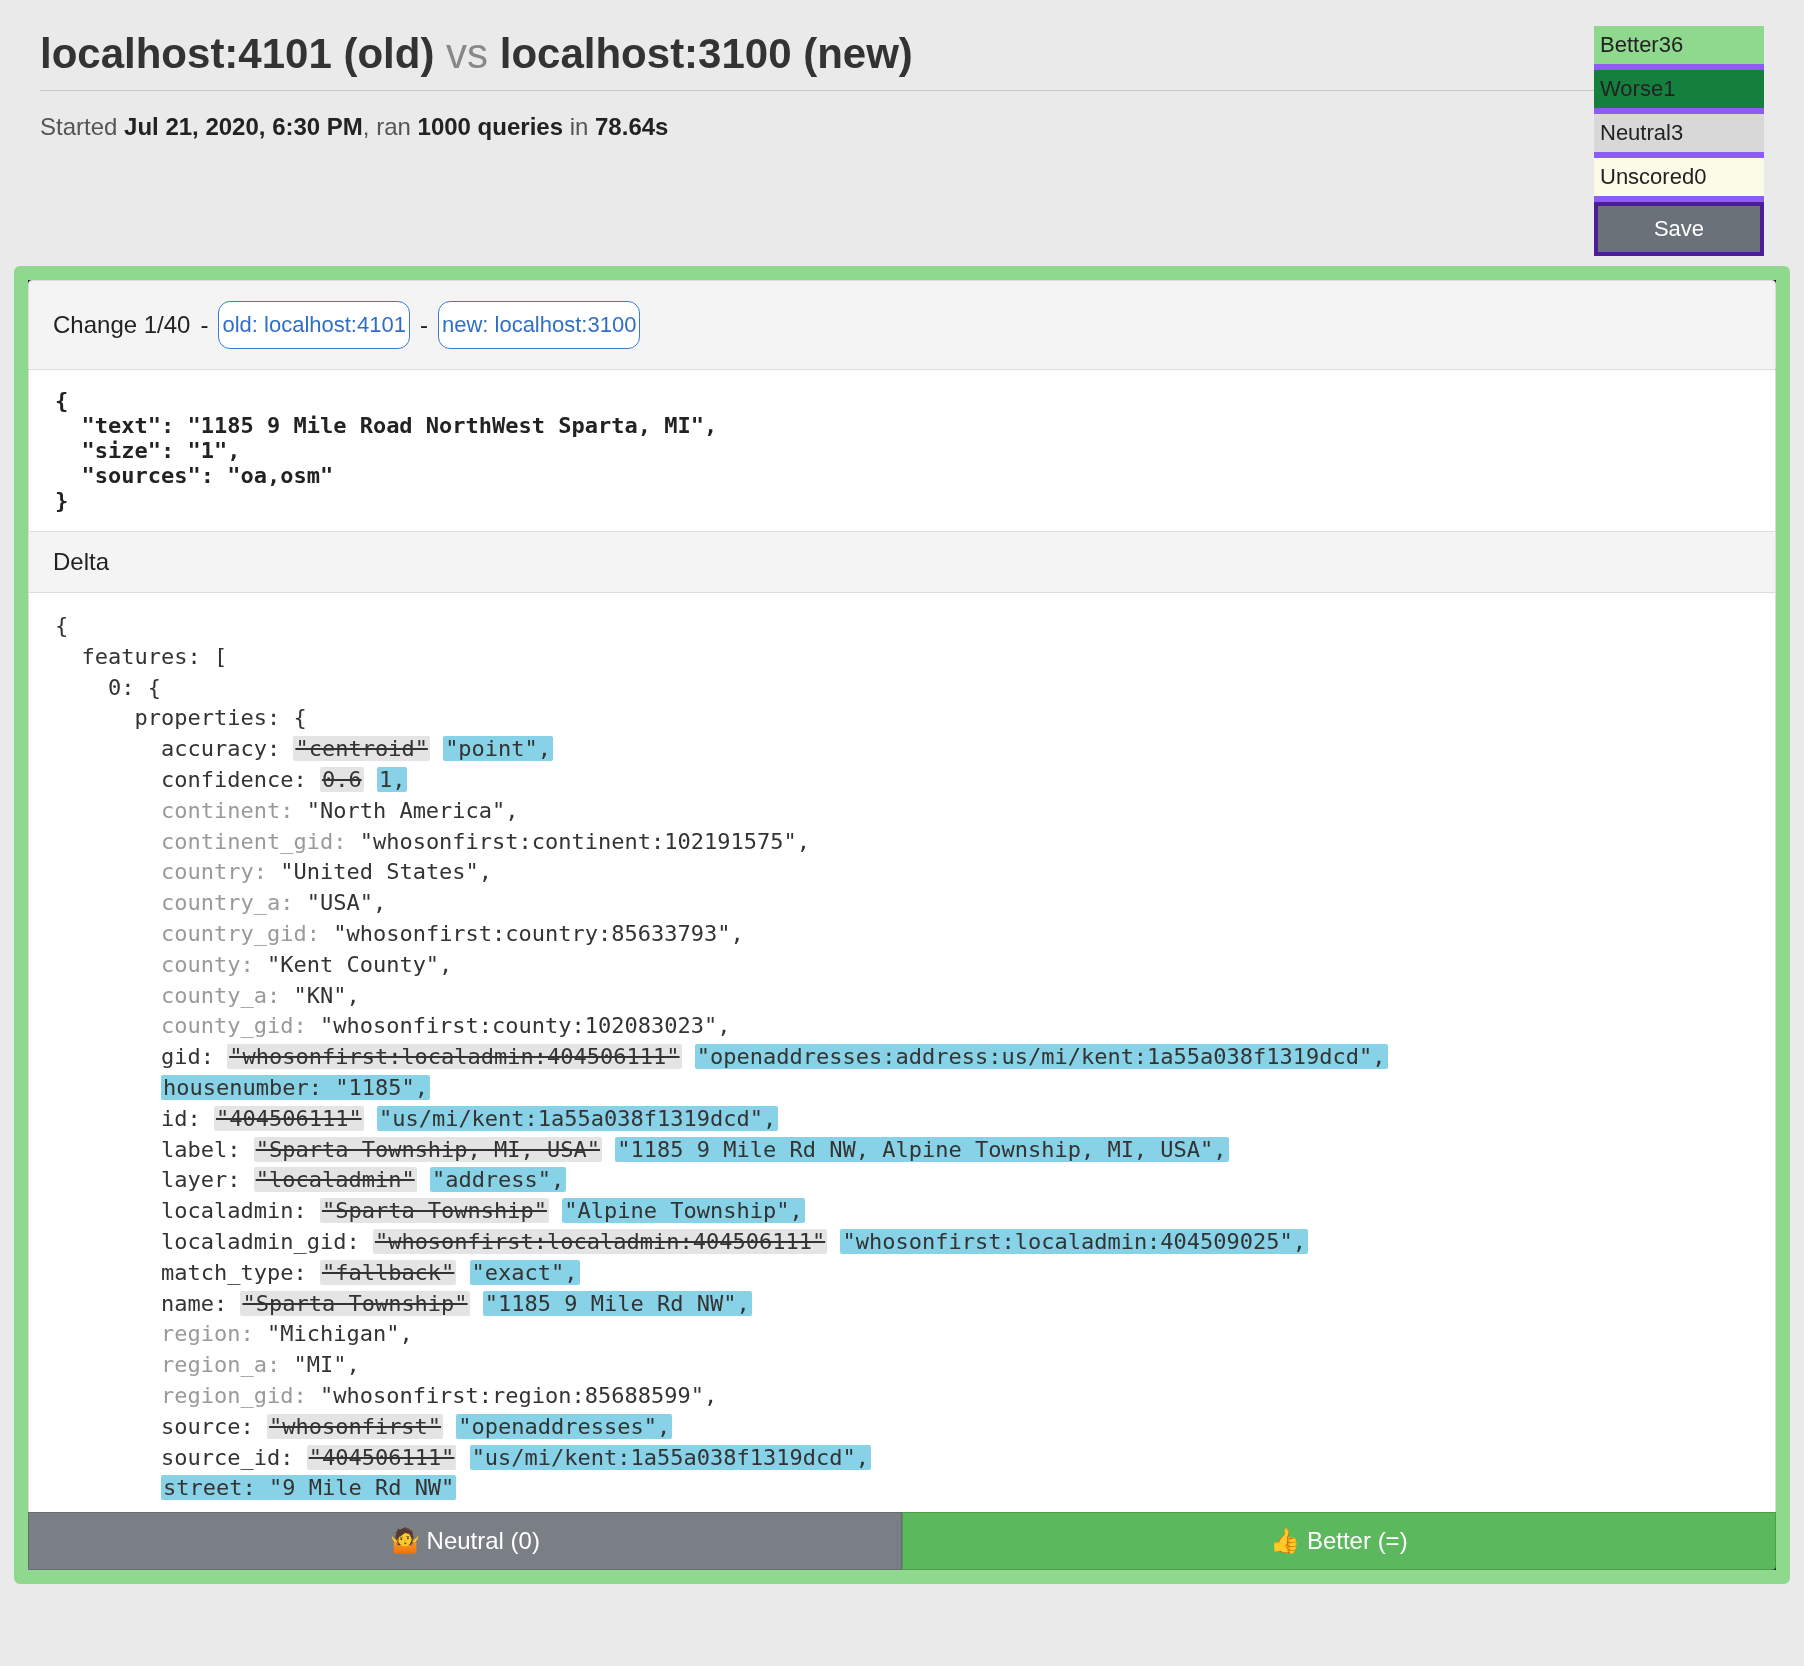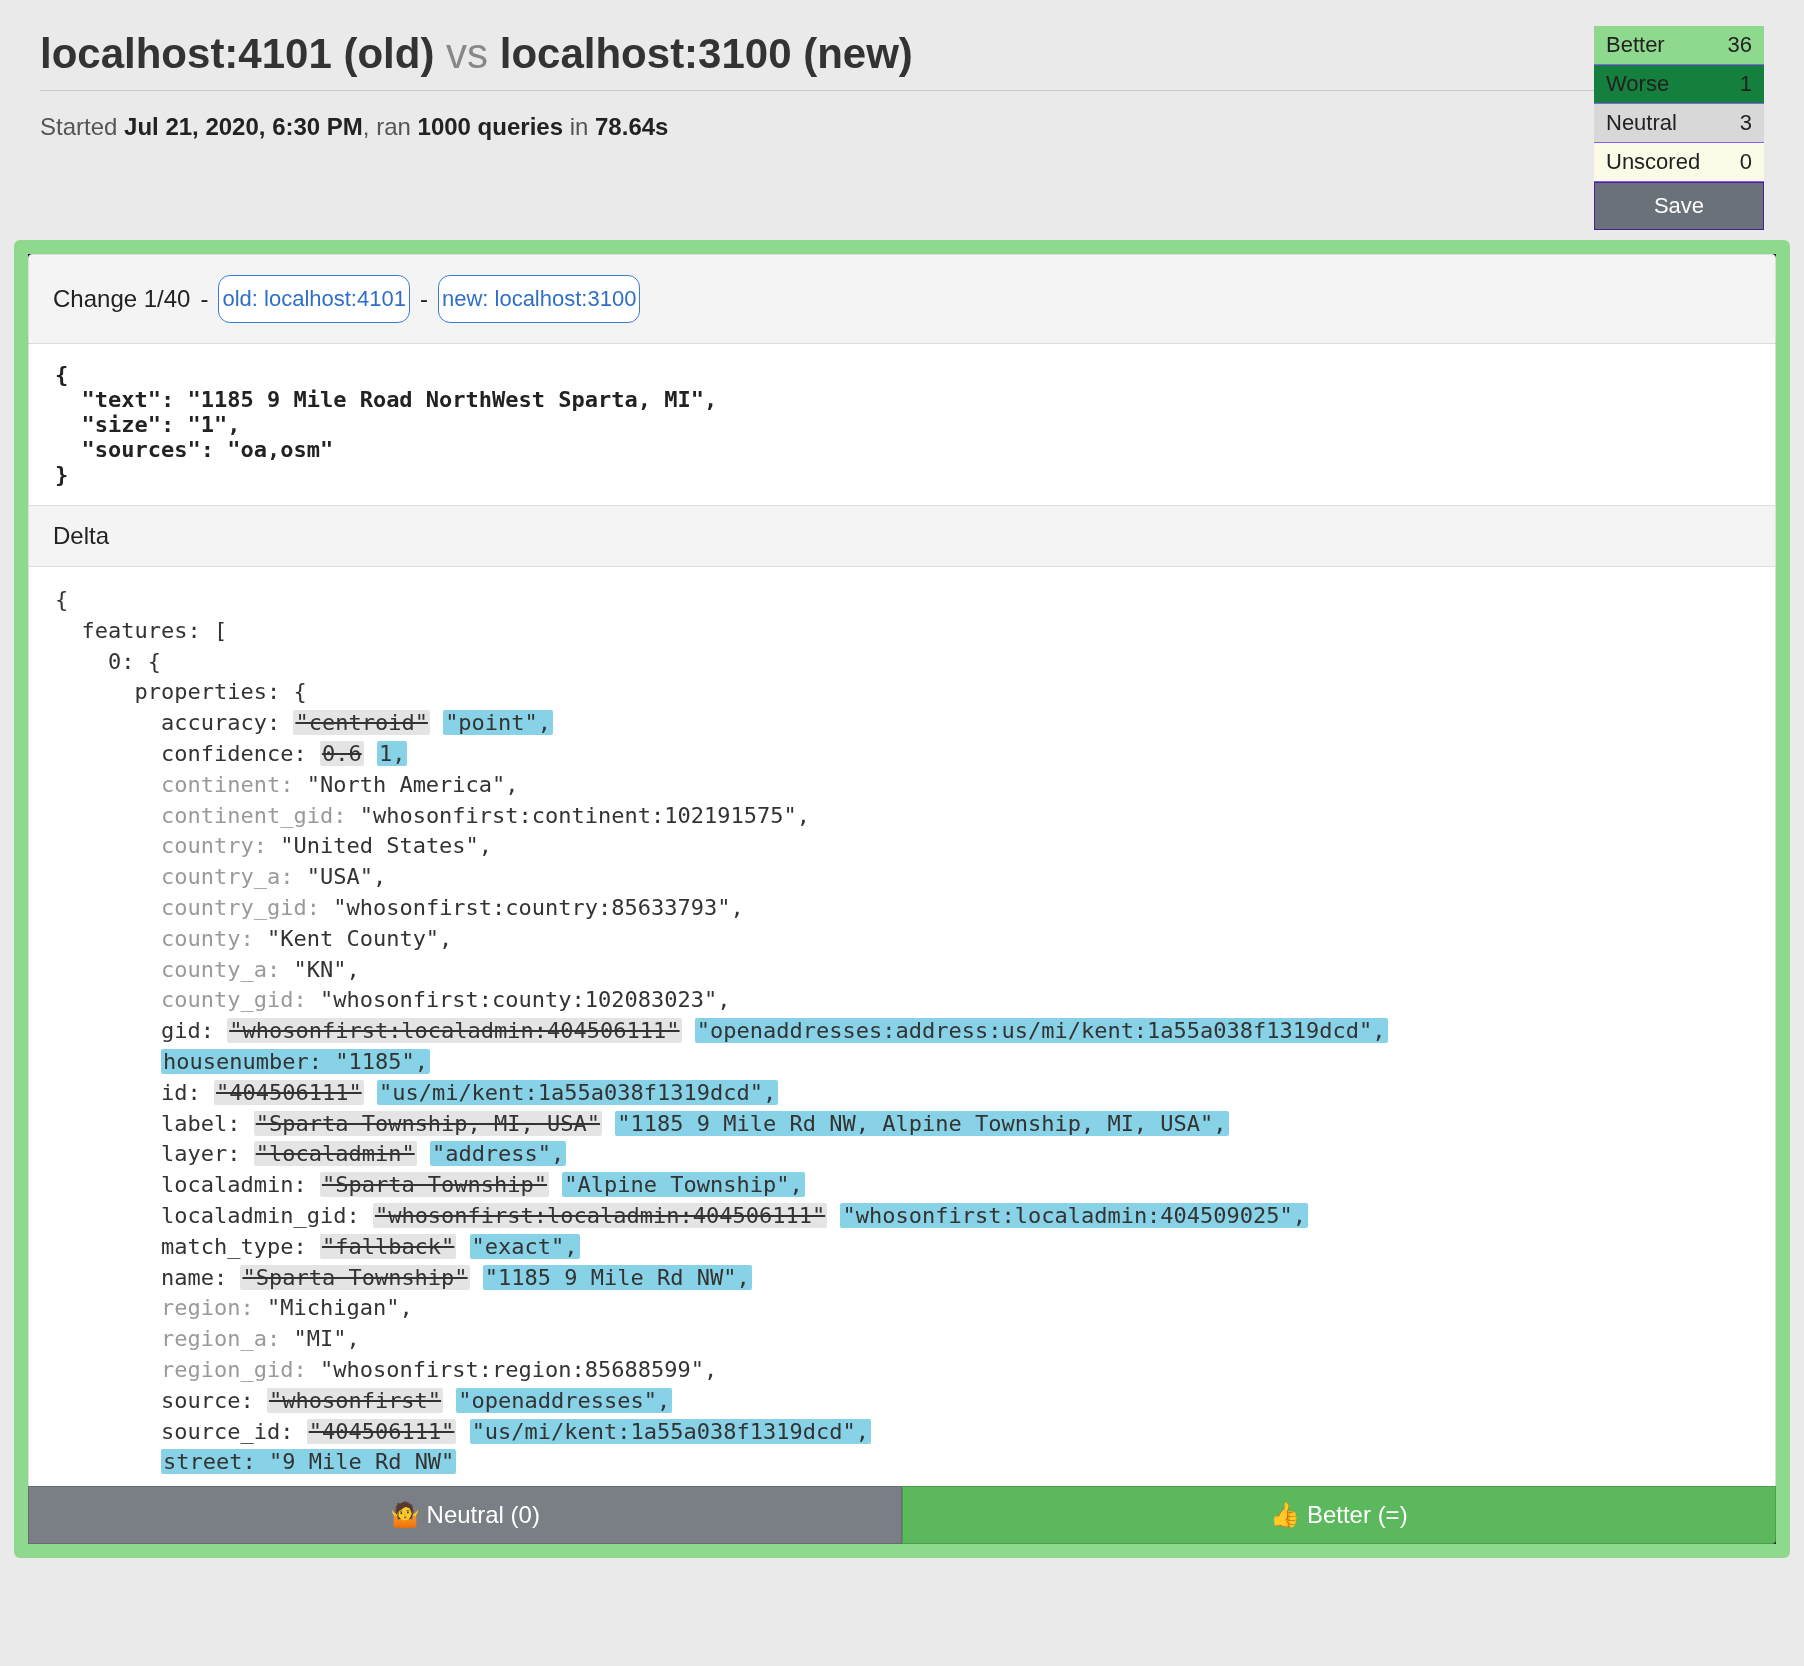--- a/index.html
+++ b/index.html
@@ -31,36 +31,35 @@
   }
   .started .bold { font-weight: 700; color: #222; }
 
   .score-table {
     width: 170px;
     font-size: 22px;
     margin-top: -4px;
   }
   .score-row {
     display: flex;
-    justify-content: space-between;
-    padding: 6px 12px;
-    border-bottom: 1px solid #8b5cf6;
+    padding: 6px 6px;
+    border-bottom: 6px solid #8b5cf6;
   }
   .score-row.better { background: #8fd98f; }
   .score-row.worse  { background: #15803d; }
   .score-row.neutral{ background: #d8d8d8; }
   .score-row.unscored{ background: #fbfbe8; }
   .save-btn {
     background: #6b7178;
     color: #fff;
     text-align: center;
     padding: 10px 0;
     font-size: 22px;
     cursor: pointer;
-    border: 1px solid #4c1d95;
+    border: 4px solid #4c1d95;
   }
 
   .card-wrap {
     margin: 10px 14px 0 14px;
     border: 14px solid #8fd98f;
     border-radius: 6px;
     background: #0f172a;
   }
 
   .change-bar {

